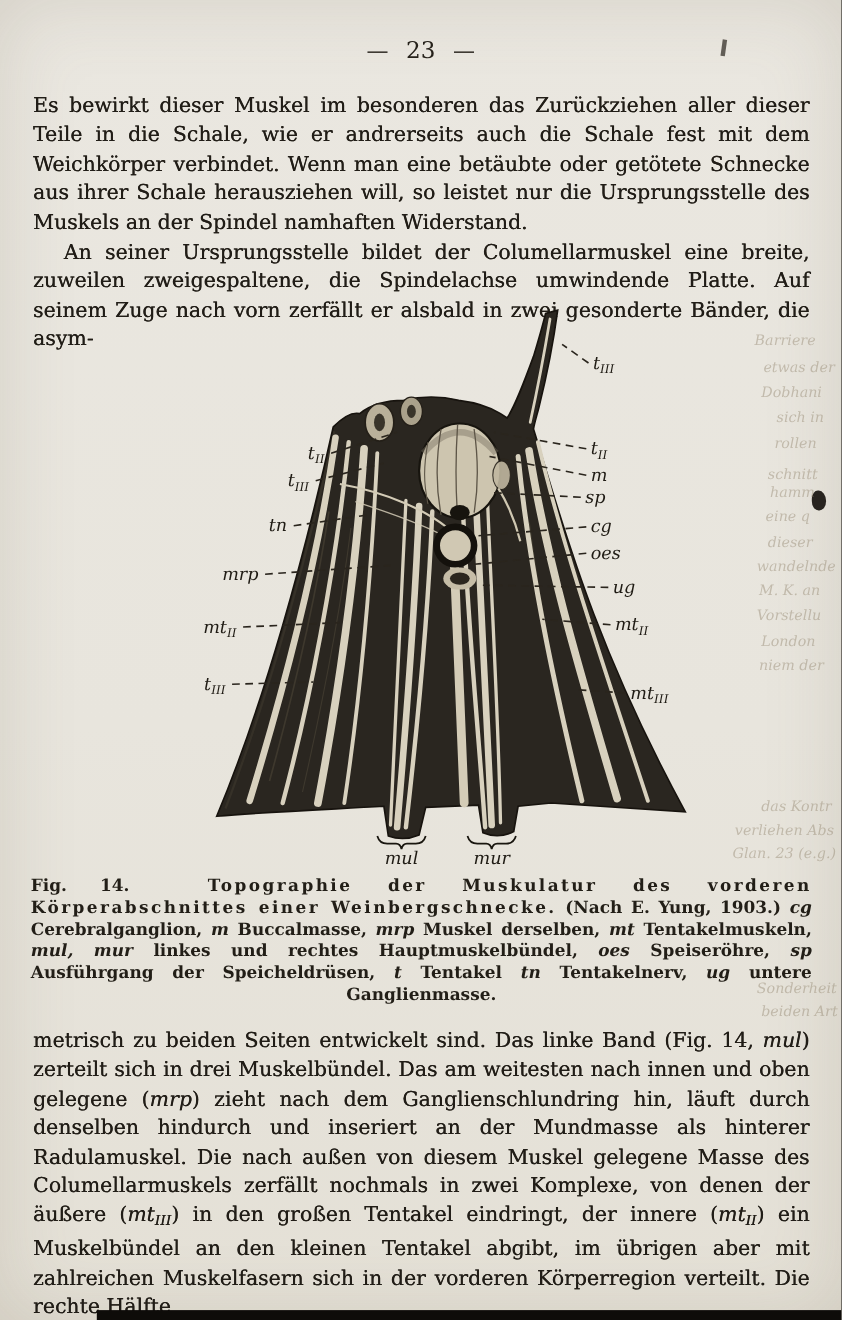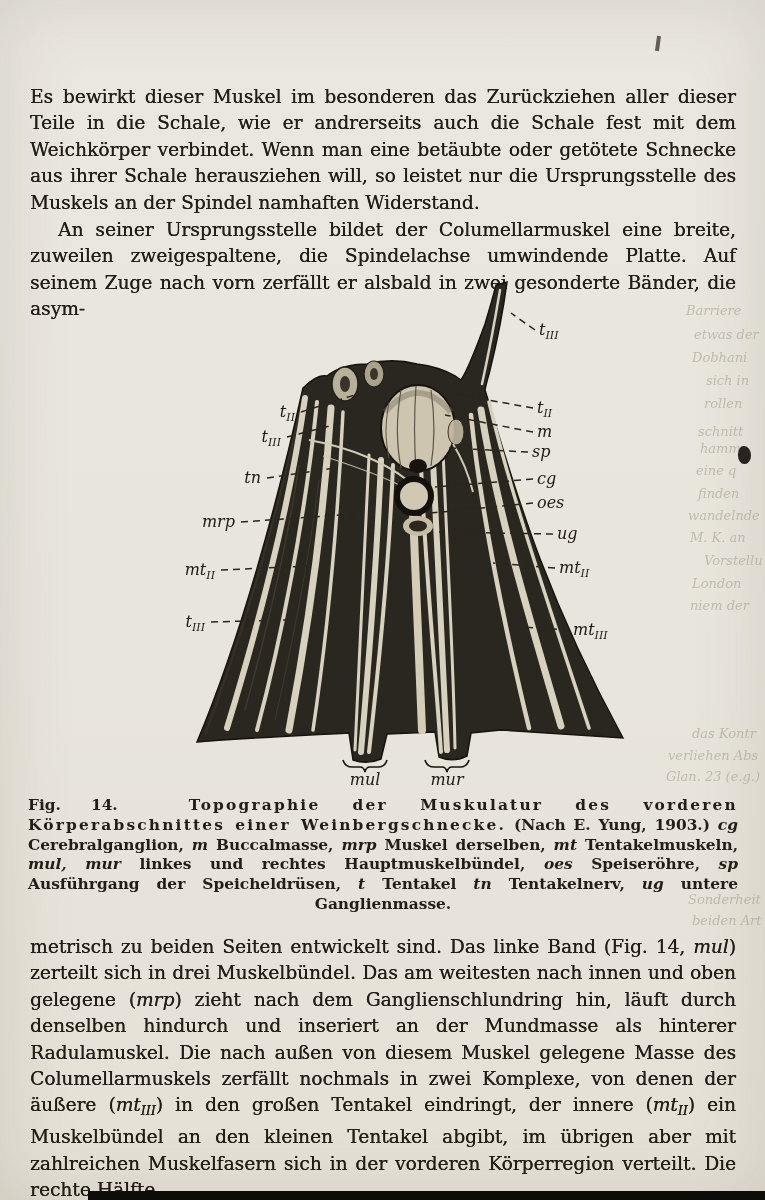--- a/index.html
+++ b/index.html
@@ -40,20 +40,23 @@
   .mark-top{position:absolute;left:656px;top:36px;width:4px;height:15px;
     background:#35302a;opacity:.75;transform:rotate(8deg);}
   .blotch{position:absolute;left:738px;top:446px;width:13px;height:18px;
     background:#181410;border-radius:45% 55% 50% 50%;opacity:.92;}
 </style>
 </head>
 <body>
 
 <div class="page">
 
+  <header class="page-head">
+    <span>—</span><span class="pnum">23</span><span>—</span>
+  </header>
 
   <div class="mark-top"></div>
   <div class="blotch"></div>
 
   <p class="body-text p1">Es bewirkt dieser Muskel im besonderen das Zurückziehen aller dieser Teile in die Schale, wie er andrerseits auch die Schale fest mit dem Weichkörper verbindet. Wenn man eine betäubte oder getötete Schnecke aus ihrer Schale herausziehen will, so leistet nur die Ursprungsstelle des Muskels an der Spindel namhaften Widerstand.</p>
   <p class="body-text p2">An seiner Ursprungsstelle bildet der Columellarmuskel eine breite, zuweilen zweigespaltene, die Spindelachse umwindende Platte. Auf seinem Zuge nach vorn zerfällt er alsbald in zwei gesonderte Bänder, die asym-</p>
 
   <figure class="fig">
     <svg viewBox="0 0 460 510" width="460" height="510">
 
@@ -181,24 +184,24 @@
 
   <div class="bleed-layer" id="bleed">
       <span class="bleed-frag" style="left: 686px; top: 303px;">Barriere</span>
       <span class="bleed-frag" style="left: 694px; top: 327px;">etwas der</span>
       <span class="bleed-frag" style="left: 692px; top: 350px;">Dobhani</span>
       <span class="bleed-frag" style="left: 706px; top: 373px;">sich in</span>
       <span class="bleed-frag" style="left: 704px; top: 396px;">rollen</span>
       <span class="bleed-frag" style="left: 698px; top: 424px;">schnitt</span>
       <span class="bleed-frag" style="left: 700px; top: 441px;">hamm</span>
       <span class="bleed-frag" style="left: 696px; top: 463px;">eine q</span>
-      <span class="bleed-frag" style="left: 698px; top: 486px;">finden</span>
+      <span class="bleed-frag" style="left: 698px; top: 486px;">dieser</span>
       <span class="bleed-frag" style="left: 688px; top: 508px;">wandelnde</span>
       <span class="bleed-frag" style="left: 690px; top: 530px;">M. K. an</span>
-      <span class="bleed-frag" style="left: 704px; top: 553px;">Vorstellu</span>
+      <span class="bleed-frag" style="left: 688px; top: 553px;">Vorstellu</span>
       <span class="bleed-frag" style="left: 692px; top: 576px;">London</span>
       <span class="bleed-frag" style="left: 690px; top: 598px;">niem der</span>
       <span class="bleed-frag" style="left: 692px; top: 726px;">das Kontr</span>
       <span class="bleed-frag" style="left: 668px; top: 748px;">verliehen Abs</span>
       <span class="bleed-frag" style="left: 666px; top: 769px;">Glan. 23 (e.g.)</span>
       <span class="bleed-frag" style="left: 688px; top: 892px;">Sonderheit</span>
       <span class="bleed-frag" style="left: 692px; top: 913px;">beiden Art</span>
     </div>
 
   <div class="bottom-bar"></div>

